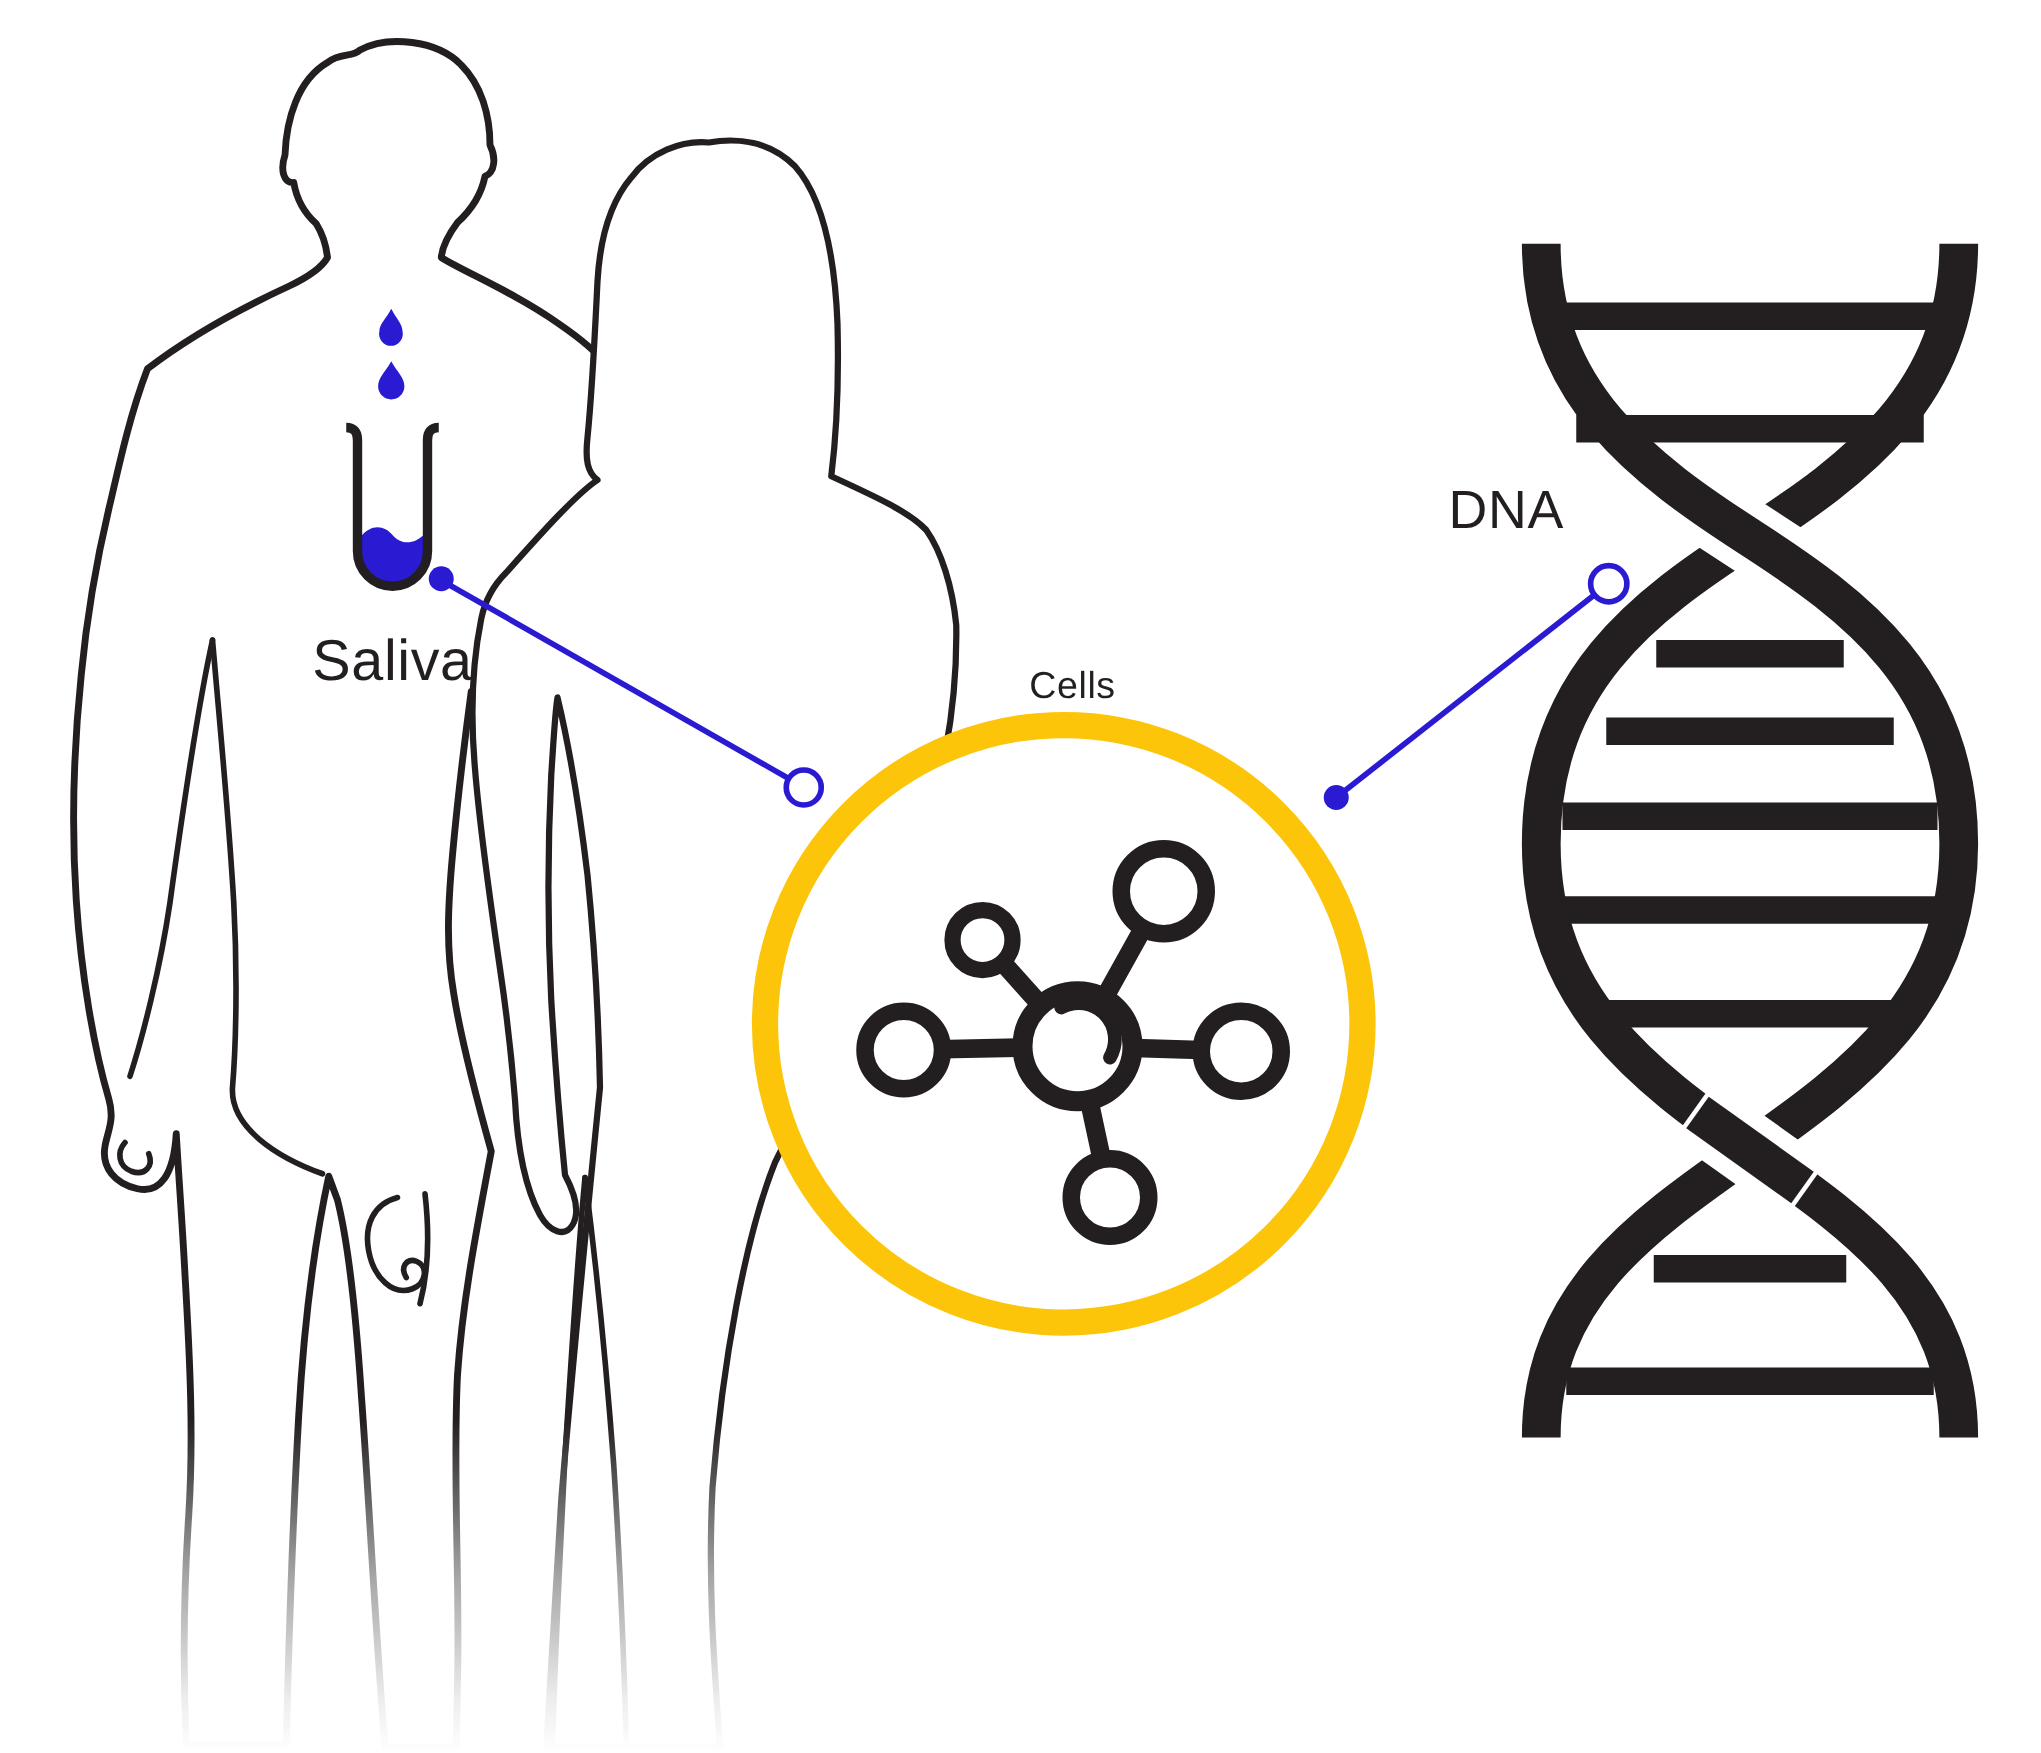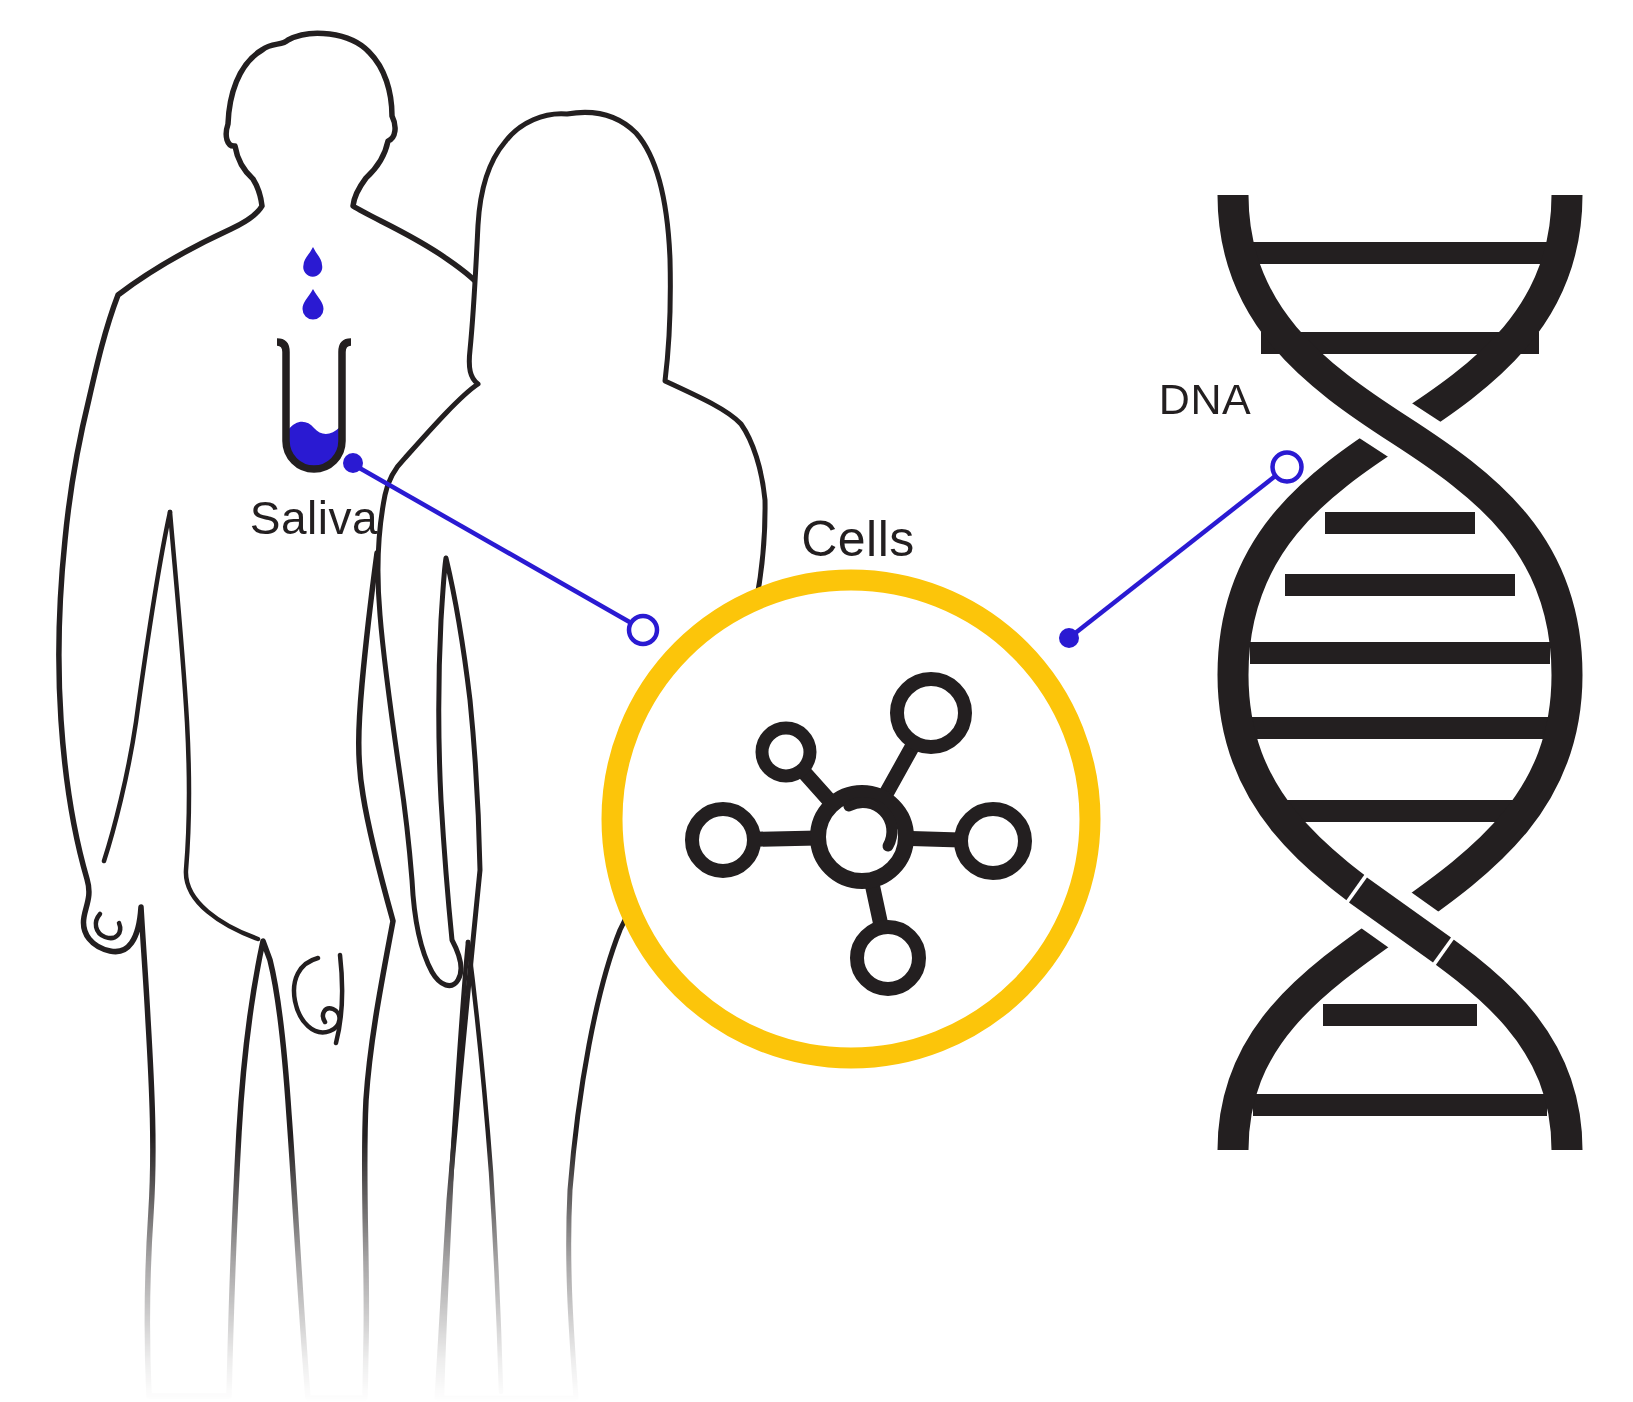--- a/index.html
+++ b/index.html
@@ -12,23 +12,23 @@
   .figures{position:absolute;left:0;top:0;width:1633px;height:1402px;
     -webkit-mask-image:linear-gradient(180deg,#000 0%,#000 81%,rgba(0,0,0,.40) 90%,rgba(0,0,0,.08) 97%,transparent 100%);
             mask-image:linear-gradient(180deg,#000 0%,#000 81%,rgba(0,0,0,.40) 90%,rgba(0,0,0,.08) 97%,transparent 100%);}
   .ink-stroke{stroke:var(--ink);}
   .blue-stroke{stroke:var(--accent-blue);}
   .blue-fill{fill:var(--accent-blue);}
   .yellow-stroke{stroke:var(--accent-yellow);}
   .white-fill{fill:#ffffff;}
   .no-fill{fill:none;}
   .diagram-label{position:absolute;transform:translate(-50%,-50%);color:var(--ink);
-    white-space:nowrap;letter-spacing:.5px;}
+    white-space:nowrap;letter-spacing:.5px;margin-top:10px;}
   .label-saliva{left:314px;top:518px;font-size:46px;text-align:right;}
-  .label-cells{left:858px;top:539px;font-size:50px;}
+  .label-cells{left:858px;top:539px;font-size:30px;}
   .label-dna{left:1205px;top:399px;font-size:43px;}
 </style>
 </head>
 <body>
 
 <div class="stage">
 
   <div class="figures">
     <svg width="1633" height="1402" viewBox="0 0 1633 1402">
 

